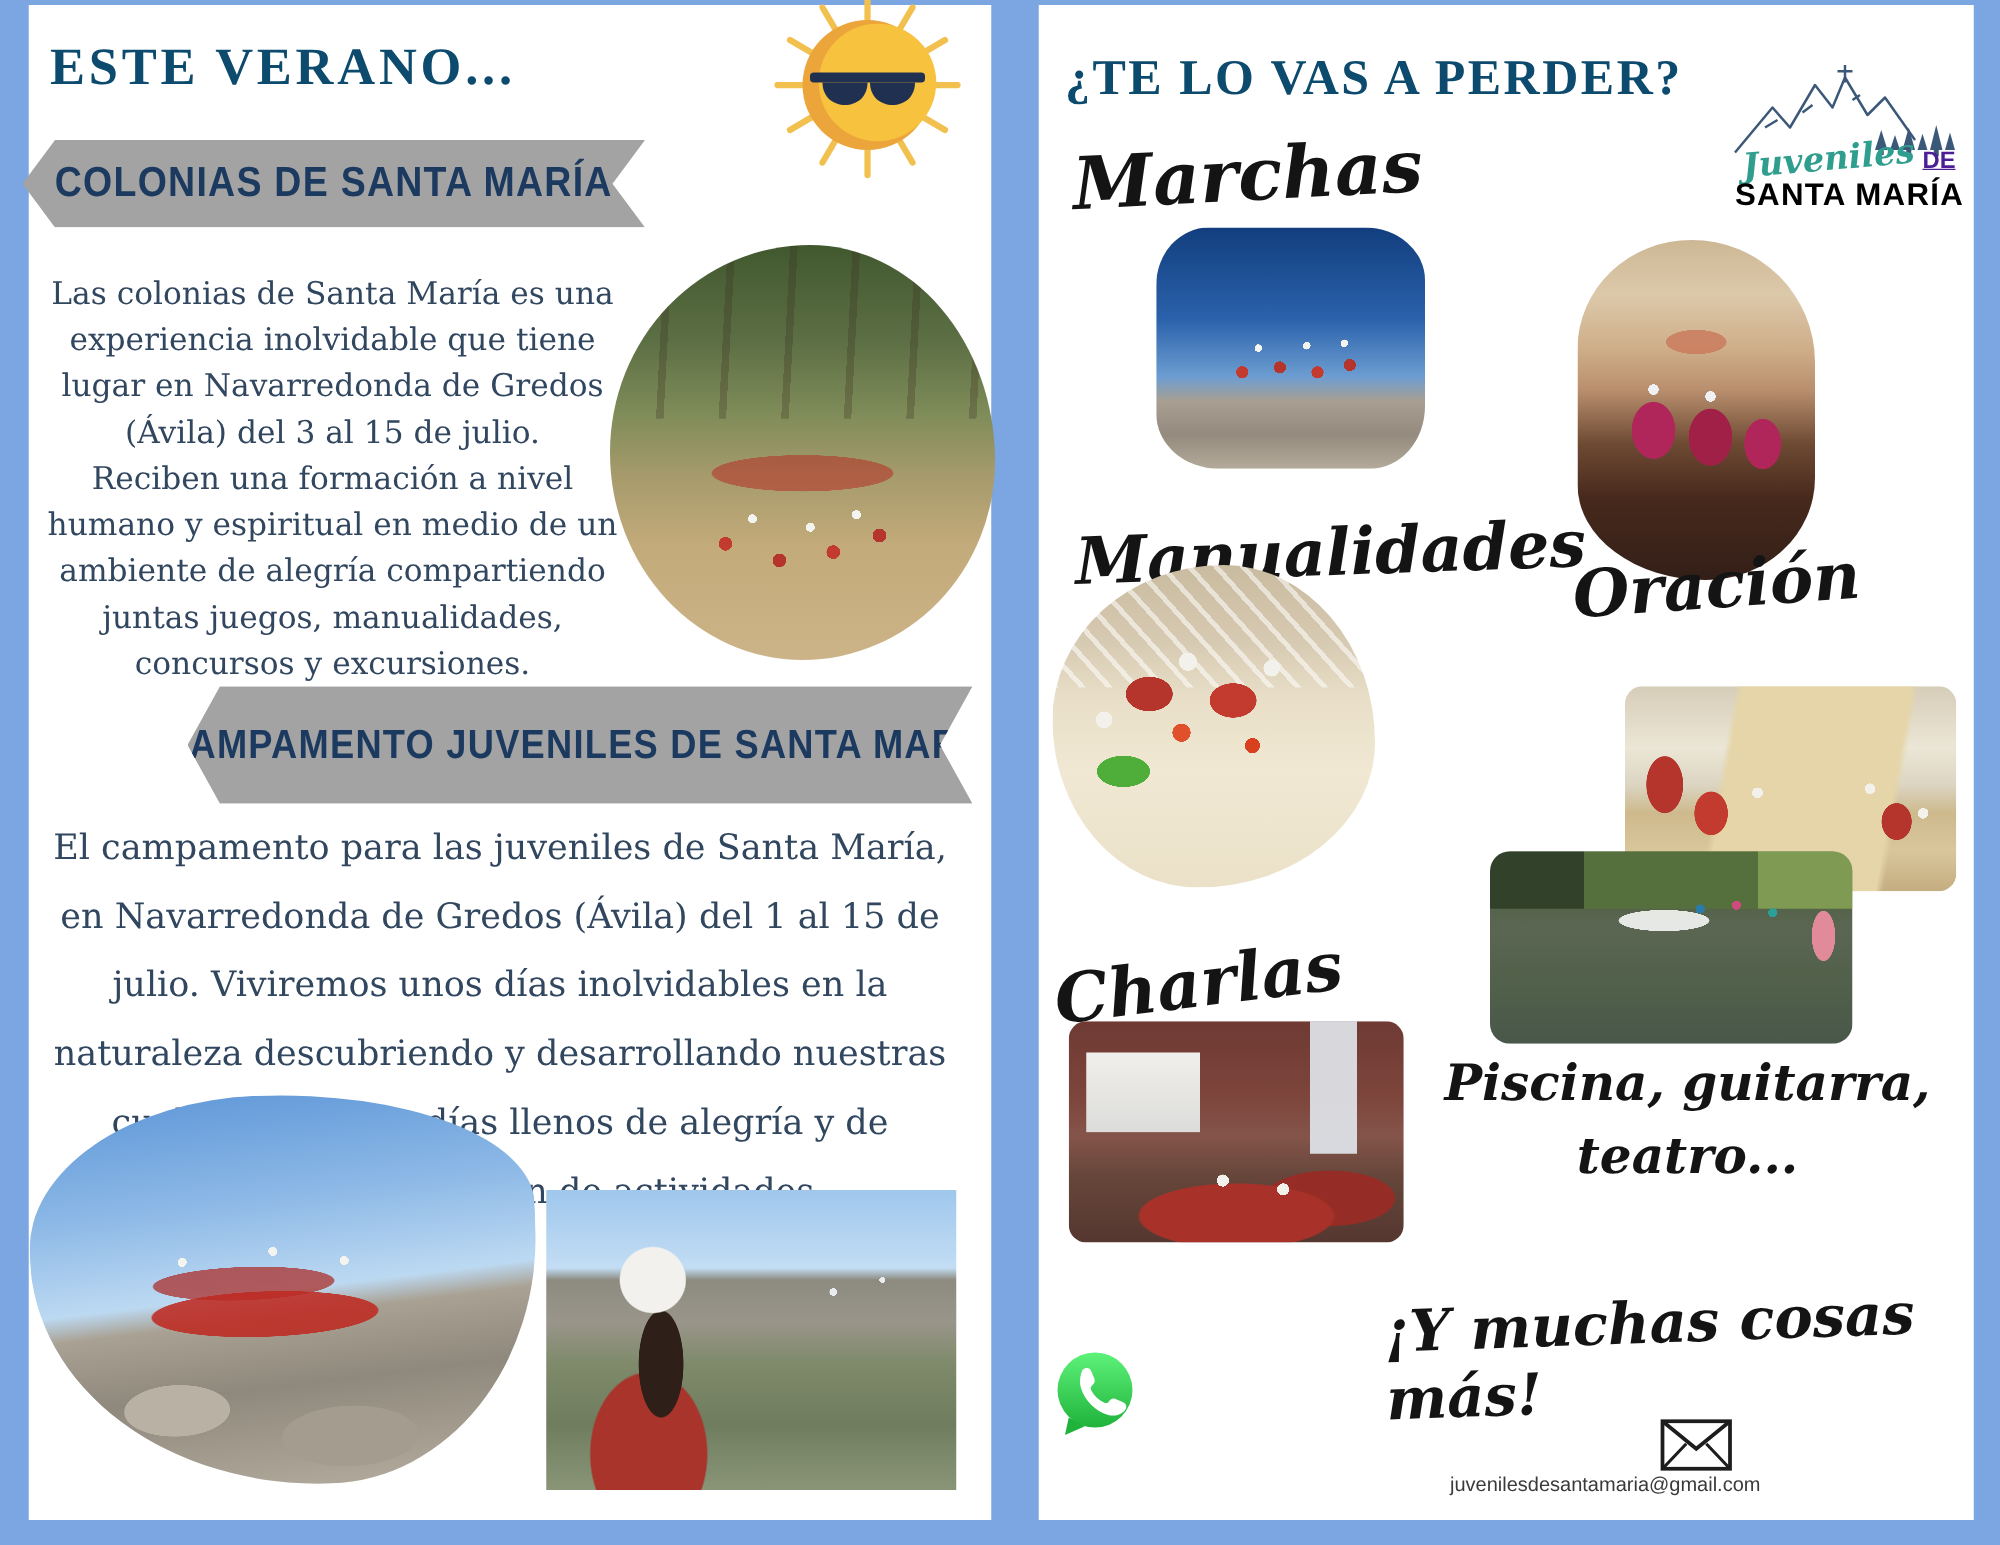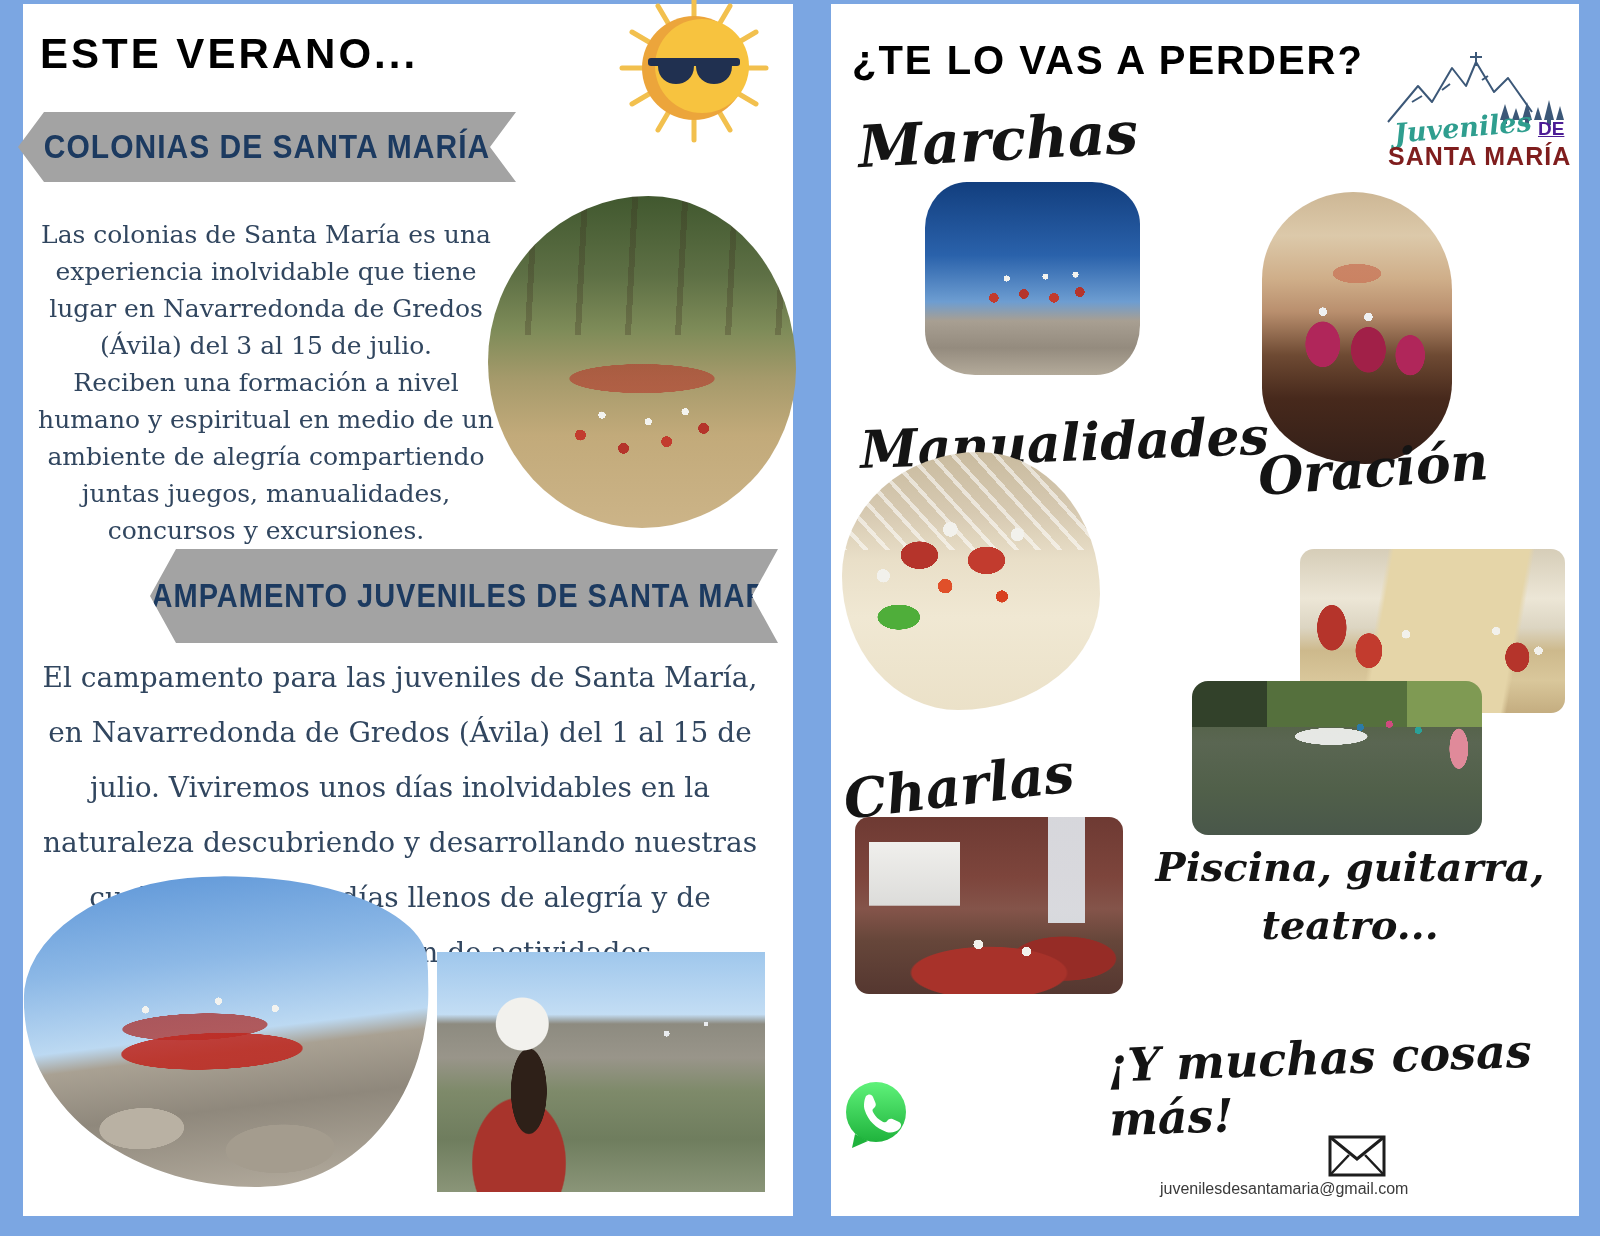--- a/index.html
+++ b/index.html
@@ -3,22 +3,22 @@
 <meta charset="utf-8">
 <style>
   html,body{margin:0;padding:0;background:#7ba6e2;}
   #poster{position:relative;width:1600px;height:1236px;background:#7ba6e2;overflow:hidden;
           font-family:"DejaVu Serif",serif;}
   .panel{position:absolute;top:4px;height:1212px;background:#ffffff;}
   #panel-left{left:23px;width:770px;}
   #panel-right{left:831px;width:748px;}
 
   
-  .big-title{position:absolute;font-family:Liberation Sans, sans-serif;font-weight:bold;
-             color:#000000;letter-spacing:3px;white-space:nowrap;}
+  .big-title{position:absolute;font-family:Liberation Serif, serif;font-weight:bold;
+             color:#0c4a6e;letter-spacing:3px;white-space:nowrap;}
   .ribbon{position:absolute;background:#a3a3a3;display:flex;align-items:center;justify-content:center;}
   .ribbon-left{clip-path:polygon(0 50%,26px 0,100% 0,calc(100% - 26px) 50%,100% 100%,26px 100%);}
   .ribbon-text{font-family:"Liberation Sans",sans-serif;font-weight:bold;color:#1c3a60;
                letter-spacing:1px;transform:scaleY(1.12);white-space:nowrap;}
   .body-text{position:absolute;color:#31465f;text-align:center;white-space:pre-line;}
   .script{position:absolute;font-family:"DejaVu Serif",serif;font-style:italic;font-weight:bold;
           color:#141414;white-space:pre-line;}
   .sans{font-family:"Liberation Sans",sans-serif;}
 
   
@@ -193,21 +193,21 @@
       <path d="M118,70 l5,-16 l5,16 z M121,70 h4 v4 h-4 z"></path>
       <path d="M130,70 l4,-12 l4,12 z"></path>
       <path d="M140,70 l5,-18 l5,18 z M143,70 h4 v5 h-4 z"></path>
       <path d="M152,70 l4,-13 l4,13 z"></path>
       <path d="M162,70 l5,-20 l5,20 z M165,70 h4 v5 h-4 z"></path>
       <path d="M174,70 l4,-14 l4,14 z"></path>
     </g>
   </svg>
   <div class="logo-text script" style="left:1394px;top:112px;font-size:27px;color:#2f9e8f;transform:rotate(-5deg);">Juveniles</div>
   <div class="logo-text sans" style="left:1506px;top:118px;font-size:19px;font-weight:bold;color:#4c1d95;text-decoration:underline;margin-left:32px;">DE</div>
-  <div class="logo-text sans" style="left:1388px;top:142px;font-size:25px;font-weight:bold;color:#7f1d1d;letter-spacing:1px;">SANTA MARÍA</div>
+  <div class="logo-text sans" style="left:1388px;top:142px;font-size:25px;font-weight:bold;color:#000000;letter-spacing:1px;">SANTA MARÍA</div>
 
   <div class="script" style="left:858px;top:106px;font-size:58px;transform:rotate(-3deg);">Marchas</div>
   <div class="photo" id="photo-marchas"></div>
 
   <div class="script" style="left:860px;top:412px;font-size:52px;transform:rotate(-2deg);">Manualidades</div>
   <div class="photo" id="photo-manualidades"></div>
 
   <div class="photo" id="photo-oracion"></div>
   <div class="script" style="left:1258px;top:438px;font-size:52px;transform:rotate(-4deg);">Oración</div>
 

